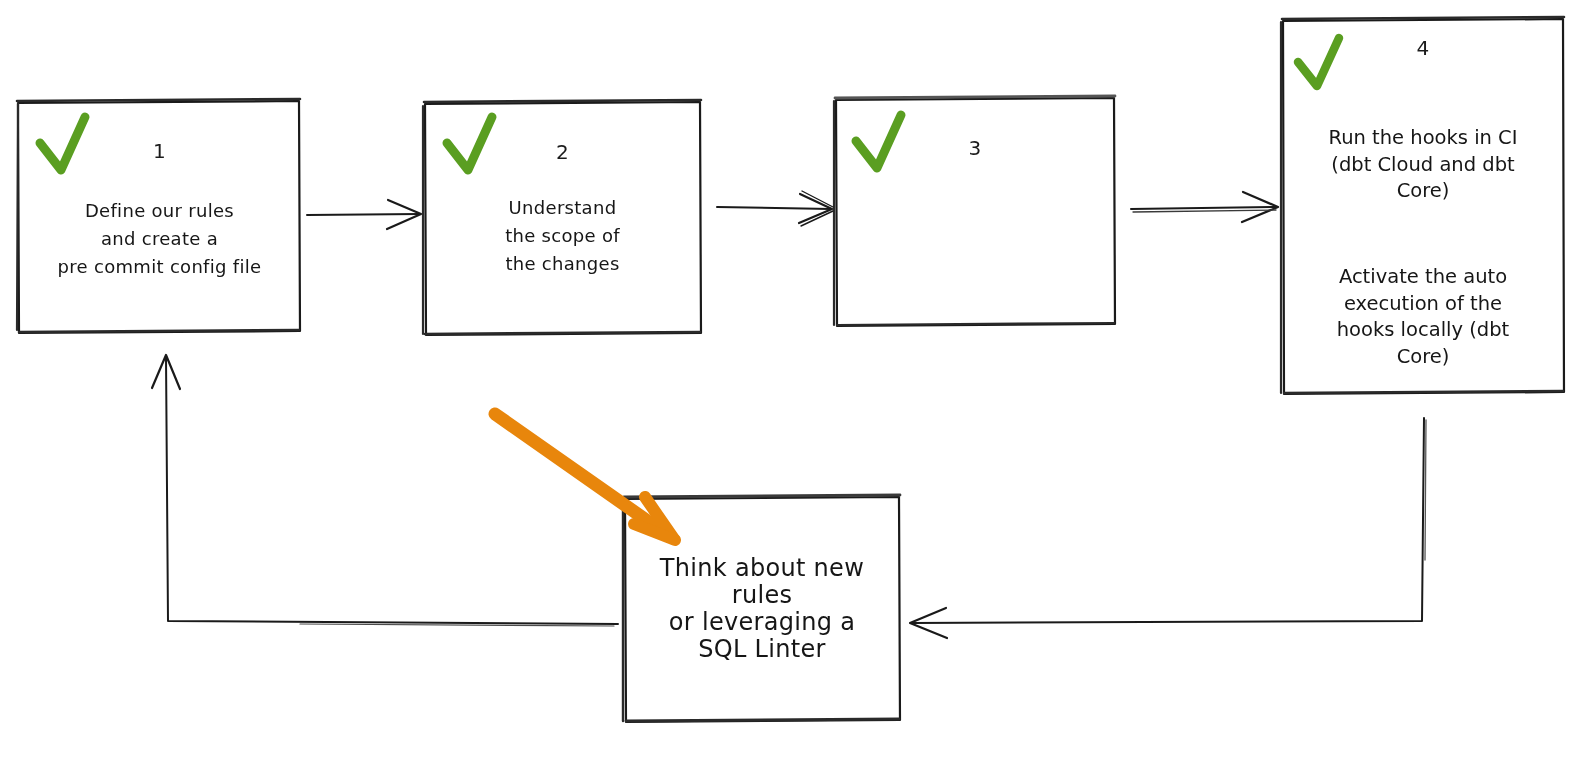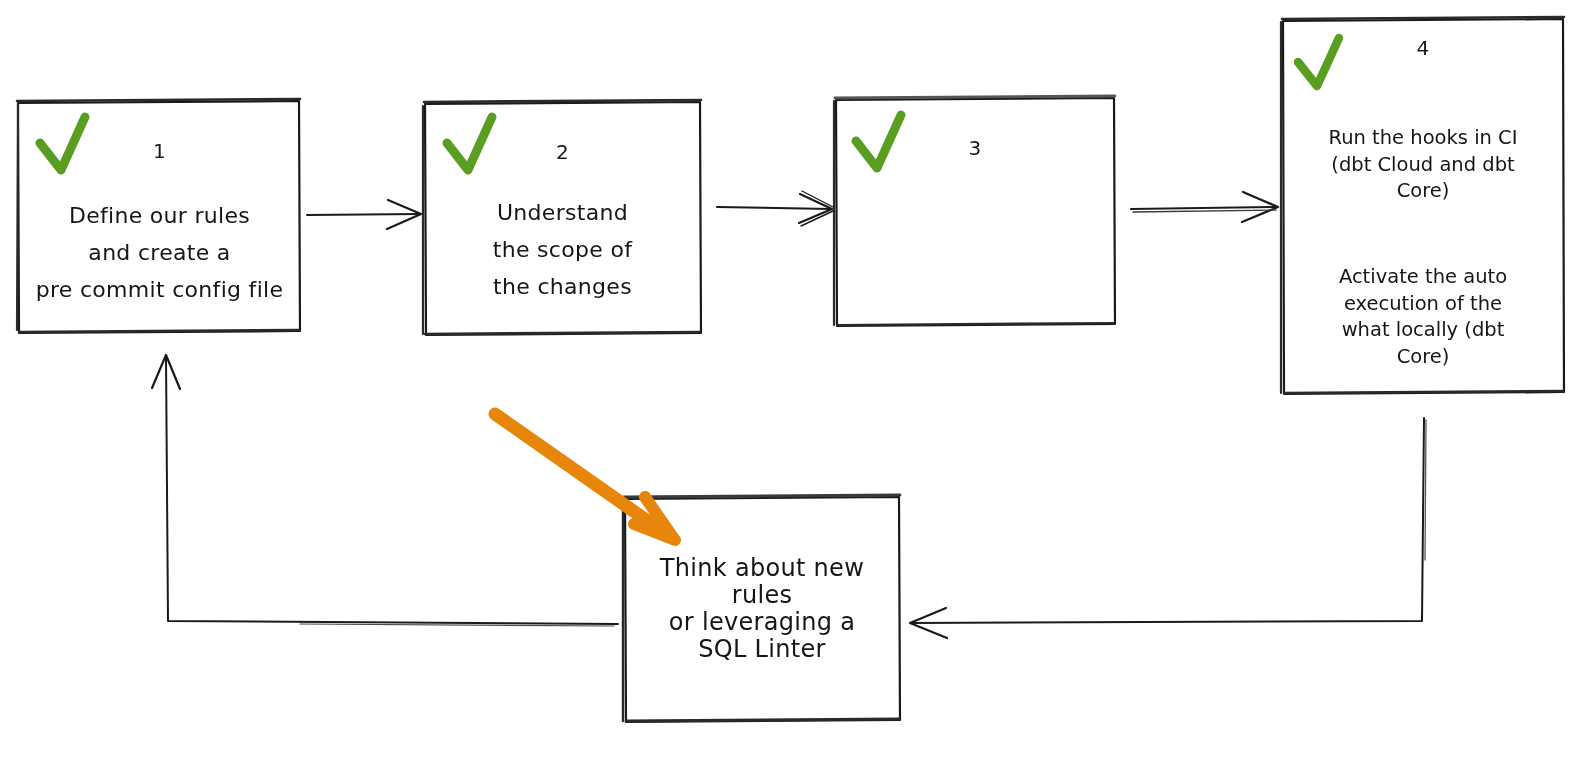--- a/index.html
+++ b/index.html
@@ -39,22 +39,22 @@
     font-size: 20px;
     color: #1b1b1b;
     letter-spacing: 0.5px;
   }
   .node-text {
     position: absolute;
     left: 6px;
     right: 6px;
     text-align: center;
     font-family: "DejaVu Sans", sans-serif;
-    font-size: 22px;
-    line-height: 37px;
+    font-size: 18px;
+    line-height: 28px;
     color: #161616;
     letter-spacing: 0.3px;
     white-space: pre-line;
   }
   .node-text.small {
     font-size: 24px;
     line-height: 27px;
   }
   .node-text-block {
     position: absolute;
@@ -179,21 +179,21 @@
     <div class="node-number" style="top:38px;">3</div>
   </div>
 
   <div class="node" style="left:1282px; top:19px; width:282px; height:375px;">
     <div class="node-number" style="top:17px;">4</div>
     <div class="node-text-block" style="top:62px;margin-top:44px;">Run the hooks in CI
 (dbt Cloud and dbt
 Core)</div>
     <div class="node-text-block" style="top:245px;">Activate the auto
 execution of the
-what locally (dbt
+hooks locally (dbt
 Core)</div>
   </div>
 
   <div class="node" style="left:624px; top:497px; width:276px; height:225px;">
     <div class="node-text small" style="top:58px;">Think about new rules
 or leveraging a
 SQL Linter</div>
   </div>
 
 </div>

